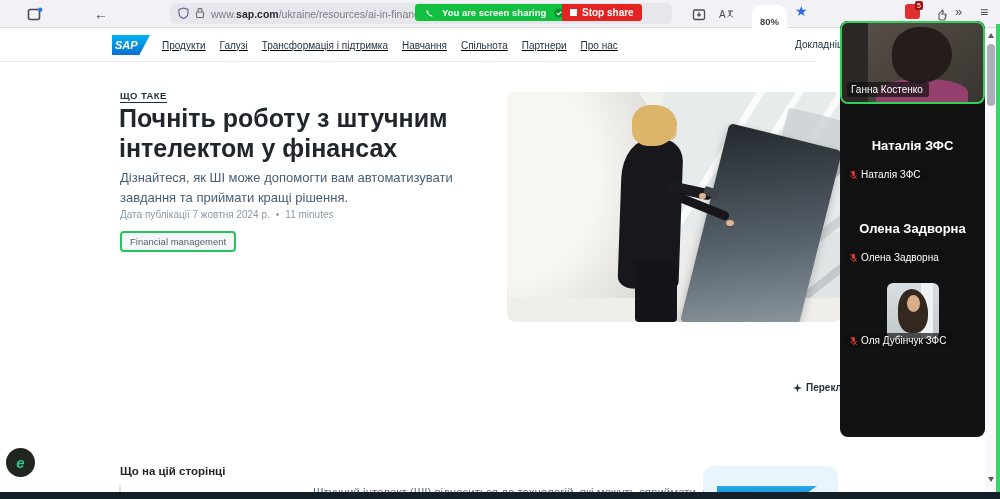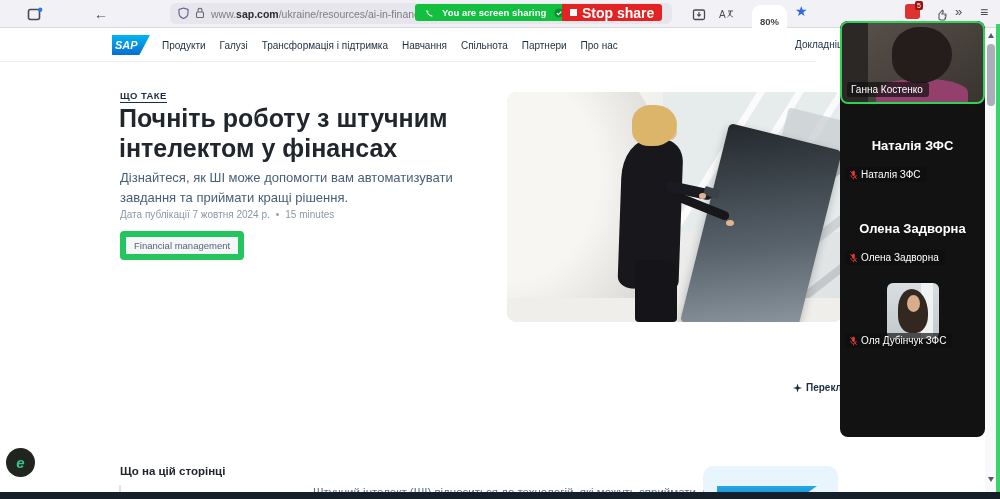--- a/index.html
+++ b/index.html
@@ -8,43 +8,43 @@
 
   
   .chrome { position:absolute; left:0; top:0; width:1000px; height:28px; background:#f2f1f5; border-bottom:1px solid #d9d8dd; z-index:40; }
   .chrome .nav-ic { position:absolute; top:3px; width:22px; height:22px; display:flex; align-items:center; justify-content:center; font-size:14px; color:#4a4a50; border-radius:4px; }
   .urlbar { position:absolute; left:170px; top:3px; width:502px; height:21px; background:#e7e6ec; border-radius:6px; display:flex; align-items:center; padding:0 8px; gap:6px; }
   .urltext { font-size:10.5px; color:#7c7c86; white-space:nowrap; }
   .urltext b { color:#2b2b33; font-weight:bold; }
   .share-banner { position:absolute; left:415px; top:4px; height:17px; background:#10c03e; border-radius:3px 0 0 3px; display:flex; align-items:center; padding:0 10px; gap:8px; z-index:45; }
   .share-banner .lbl { color:#fff; font-size:9.5px; font-weight:bold; }
   .stop-share { position:absolute; left:562px; top:4px; height:17px; background:#e32222; border-radius:0 3px 3px 0; display:flex; align-items:center; padding:0 8px; gap:5px; z-index:45; }
-  .stop-share .lbl { color:#fff; font-size:14px; font-weight:bold; }
+  .stop-share .lbl { color:#fff; font-size:10px; font-weight:bold; }
   .stop-sq { width:7px; height:7px; background:#fff; border:1px solid #fff; }
   .zoom-badge { position:absolute; left:752px; top:5px; height:32px; background:#fff; border-radius:9px; padding:0 8px; font-size:9.5px; color:#444; display:flex; align-items:center;font-weight:bold; }
   .star { position:absolute; left:795px; top:3px; font-size:14px; color:#2f6ae0; }
   .signin { position:absolute; left:855px; top:20px; display:flex; align-items:center; gap:4px; font-size:10px; color:#333;margin-top:6px; }
   .ext-red { position:absolute; left:905px; top:4px; width:15px; height:15px; background:#e03131; border-radius:3px; }
   .ext-red .badge { position:absolute; right:-3px; top:-3px; background:#9c1212; color:#fff; font-size:7px; border-radius:2px; padding:0 2px; line-height:9px; }
   .chev2 { position:absolute; left:955px; top:4px; font-size:13px; color:#4a4a50; letter-spacing:-2px; }
   .ham { position:absolute; left:980px; top:4px; font-size:14px; color:#4a4a50; }
 
   
   .siteheader { position:absolute; left:0; top:28px; width:816px; height:34px; background:#fff; border-bottom:1px solid #ececec; z-index:5; }
   .saplogo { position:absolute; left:112px; top:7px; width:38px; height:20px; background:linear-gradient(180deg,#00b5f0,#0a6ed1); clip-path:polygon(0 0,100% 0,72% 100%,0 100%); color:#fff; font-weight:bold; font-style:italic; font-size:11px; display:flex; align-items:center; padding-left:3px; }
-  .mainnav { position:absolute; left:162px; top:0; height:34px; display:flex; align-items:center; gap:14px; }
+  .mainnav { position:absolute; left:162px; top:0; height:34px; display:flex; align-items:center; gap:14px;text-decoration:underline; }
   .mainnav span { font-size:10px; color:#1d2d3e; white-space:nowrap; }
   .more-link { position:absolute; left:795px; top:11px; font-size:10px; color:#1d2d3e; }
 
   
   .eyebrow { position:absolute; left:120px; top:90px; font-size:9.5px; font-weight:bold; letter-spacing:.4px; color:#1d2d3e; border-bottom:1px solid #1d2d3e; padding-bottom:1px; }
   .h1 { position:absolute; left:119px; top:103px; width:378px; font-size:25px; line-height:1.2; font-weight:bold; color:#20262b; }
   .sub { position:absolute; left:120px; top:168px; width:372px; font-size:13px; line-height:1.5; color:#475e75; }
   .meta { position:absolute; left:120px; top:209px; font-size:10px; color:#8b99a6; display:flex; gap:6px; align-items:center; }
-  .tagpill { position:absolute; left:120px; top:231px; font-size:9.5px; color:#556575; background:#f5f6f7; border:6px solid #22c55e; border-radius:4px; padding:3px 8px; }
+  .tagpill { position:absolute; left:120px; top:231px; font-size:9.5px; color:#556575; background:#f5f6f7; border:2px solid #22c55e; border-radius:4px; padding:3px 8px; }
   .translate { position:absolute; left:793px; top:382px; display:flex; align-items:center; gap:4px; font-size:10px; font-weight:bold; color:#1d2d3e; white-space:nowrap; }
 
   
   .hero { position:absolute; left:507px; top:92px; width:336px; height:230px; border-radius:10px; overflow:hidden; background:linear-gradient(100deg,#e3e2df 0%,#f3f2ef 35%,#eaebe9 60%,#dfe3e4 100%); }
   .hero-wall { position:absolute; left:-50px; top:-40px; width:210px; height:310px; background:radial-gradient(ellipse at 25% 40%, #f7f6f3 40%, #d8d7d3 78%); border-radius:0 45% 40% 0; }
   .hero-sky { position:absolute; right:0; top:0; width:180px; height:140px; background:#e6ebeb; }
   .hero-mull { position:absolute; width:7px; height:190px; background:#fafbfa; transform:rotate(32deg); }
   .hero-beam { position:absolute; background:#b9bdc1; transform:rotate(-38deg); border-radius:3px; }
   .hero-screen2 { position:absolute; left:258px; top:20px; width:62px; height:190px; background:#c8cdd1; opacity:.75; transform:rotate(14deg); border-radius:4px; }
   .hero-screen { position:absolute; left:196px; top:42px; width:116px; height:205px; background:linear-gradient(160deg,#22282d 0%,#59636c 55%,#9aa4ac 100%); transform:rotate(14deg); border-radius:5px; box-shadow:0 4px 10px rgba(0,0,0,.25); }
@@ -198,21 +198,21 @@
     </div>
     <div class="more-link">Докладніше</div>
   </div>
 
   <div class="eyebrow">ЩО ТАКЕ</div>
   <h1 class="h1">Почніть роботу з штучним інтелектом у фінансах</h1>
   <div class="sub">Дізнайтеся, як ШІ може допомогти вам автоматизувати завдання та приймати кращі рішення.</div>
   <div class="meta">
     <span>Дата публікації 7 жовтня 2024 р.</span>
     <span class="dot">•</span>
-    <span>15 minutes</span>
+    <span>11 minutes</span>
   </div>
   <div class="tagpill">Financial management</div>
 
   <div class="hero">
     <div class="hero-sky"></div>
     <div class="hero-mull" style="left:210px;top:-30px"></div>
     <div class="hero-mull" style="left:255px;top:-40px"></div>
     <div class="hero-mull" style="left:300px;top:-45px"></div>
     <div class="hero-wall"></div>
     <div class="hero-beam" style="left:230px;top:90px;width:150px;height:12px"></div>

